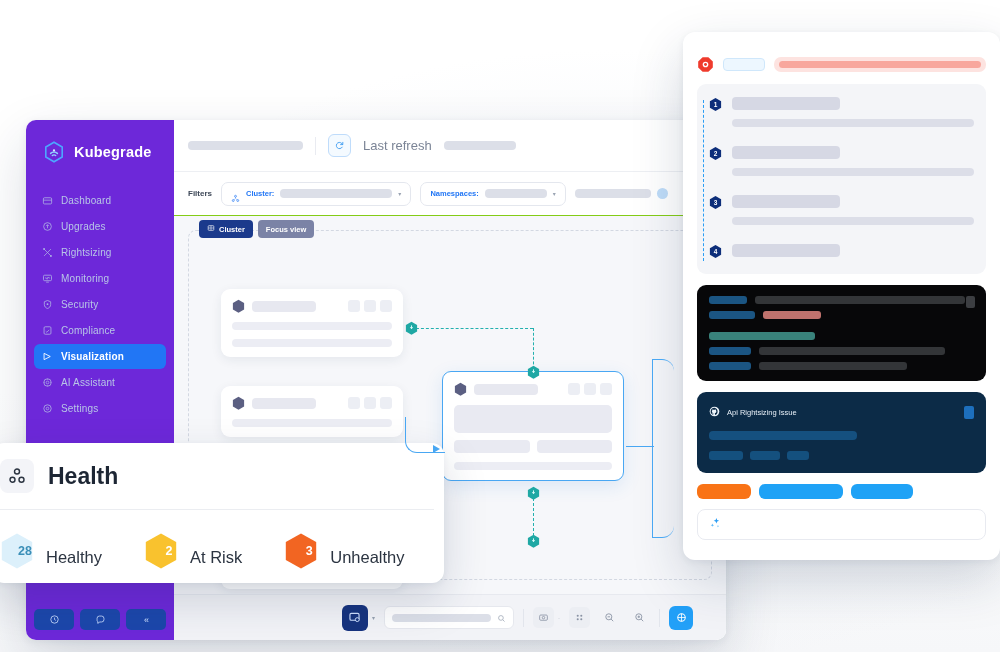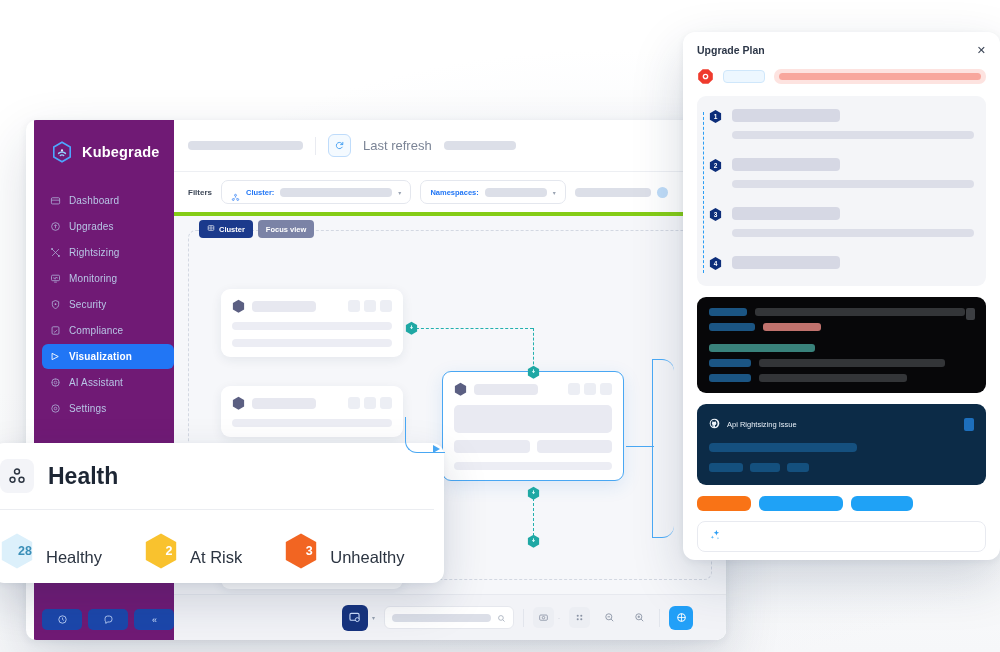--- a/index.html
+++ b/index.html
@@ -26,22 +26,22 @@
     position:absolute; left:26px; top:120px;
     width:700px; height:520px;
     background:#ffffff;
     border-radius:10px;
     box-shadow: 0 22px 55px rgba(23,43,77,.16), 0 2px 8px rgba(23,43,77,.07);
     overflow:hidden;
   }
 
   
   .sidebar {
-    position:absolute; left:8px; top:0; width:148px; height:100%;
-    background:#701a75;
+    position:absolute; left:0; top:0; width:148px; height:100%;
+    background:#6d28d9;
     display:flex; flex-direction:column;
   }
   .brand { display:flex; align-items:center; gap:8px; padding:16px 0 0 16px; height:48px; }
   .brand-logo { width:24px; height:24px; flex:0 0 24px; }
   .brand-name { color:#ffffff; font-size:14.5px; font-weight:bold; letter-spacing:.2px; }
 
   .nav { margin-top:20px; padding:0 8px; display:flex; flex-direction:column; gap:1px; }
   .nav-item {
     display:flex; align-items:center; gap:8px;
     height:25px; padding:0 8px; border-radius:6px;
@@ -77,21 +77,21 @@
   .refresh-btn {
     width:23px; height:23px; border-radius:6px;
     border:1px solid #bfdcfb; background:#f4faff;
     display:flex; align-items:center; justify-content:center; cursor:pointer;
   }
   .refresh-btn svg { width:11px; height:11px; }
   .refresh-label { font-size:13px; color:#7b8496; }
   .topbar .sk-time { width:72px; height:9px; }
 
   .filterbar {
-    height:44px; border-bottom:4px solid #84cc16;
+    height:44px; border-bottom:1px solid #84cc16;
     display:flex; align-items:center; padding:0 14px; gap:9px;
     background:#ffffff;
   }
   .filters-label { font-size:8px; font-weight:bold; color:#3d4757; }
   .filter-pill {
     height:24px; border:1px solid #e4e7ee; border-radius:7px;
     display:flex; align-items:center; gap:6px; padding:0 9px;
     background:#fff; cursor:pointer;
   }
   .filter-pill .f-ico { width:9px; height:9px; }
@@ -659,24 +659,20 @@
           <span style="color:#ffffff">3</span>
         </div>
         <div class="slab">Unhealthy</div>
       </div>
 
     </div>
   </div>
 
   <div class="plan-panel">
 
-    <div class="plan-head">
-      <span class="plan-title">Upgrade Plan</span>
-      <span class="plan-close">✕</span>
-    </div>
 
     <div class="plan-alert">
       <span class="alert-oct">
         <svg viewBox="0 0 20 20">
             <path d="M6.6 1.4h6.8L18.6 6.6v6.8L13.4 18.6H6.6L1.4 13.4V6.6z" fill="#ef3b2d"></path>
             <circle cx="10" cy="10" r="3.3" fill="#fff"></circle>
             <circle cx="10" cy="10" r="1.7" fill="#ef3b2d"></circle>
           </svg>
       </span>
       <span class="alert-pill"></span>

